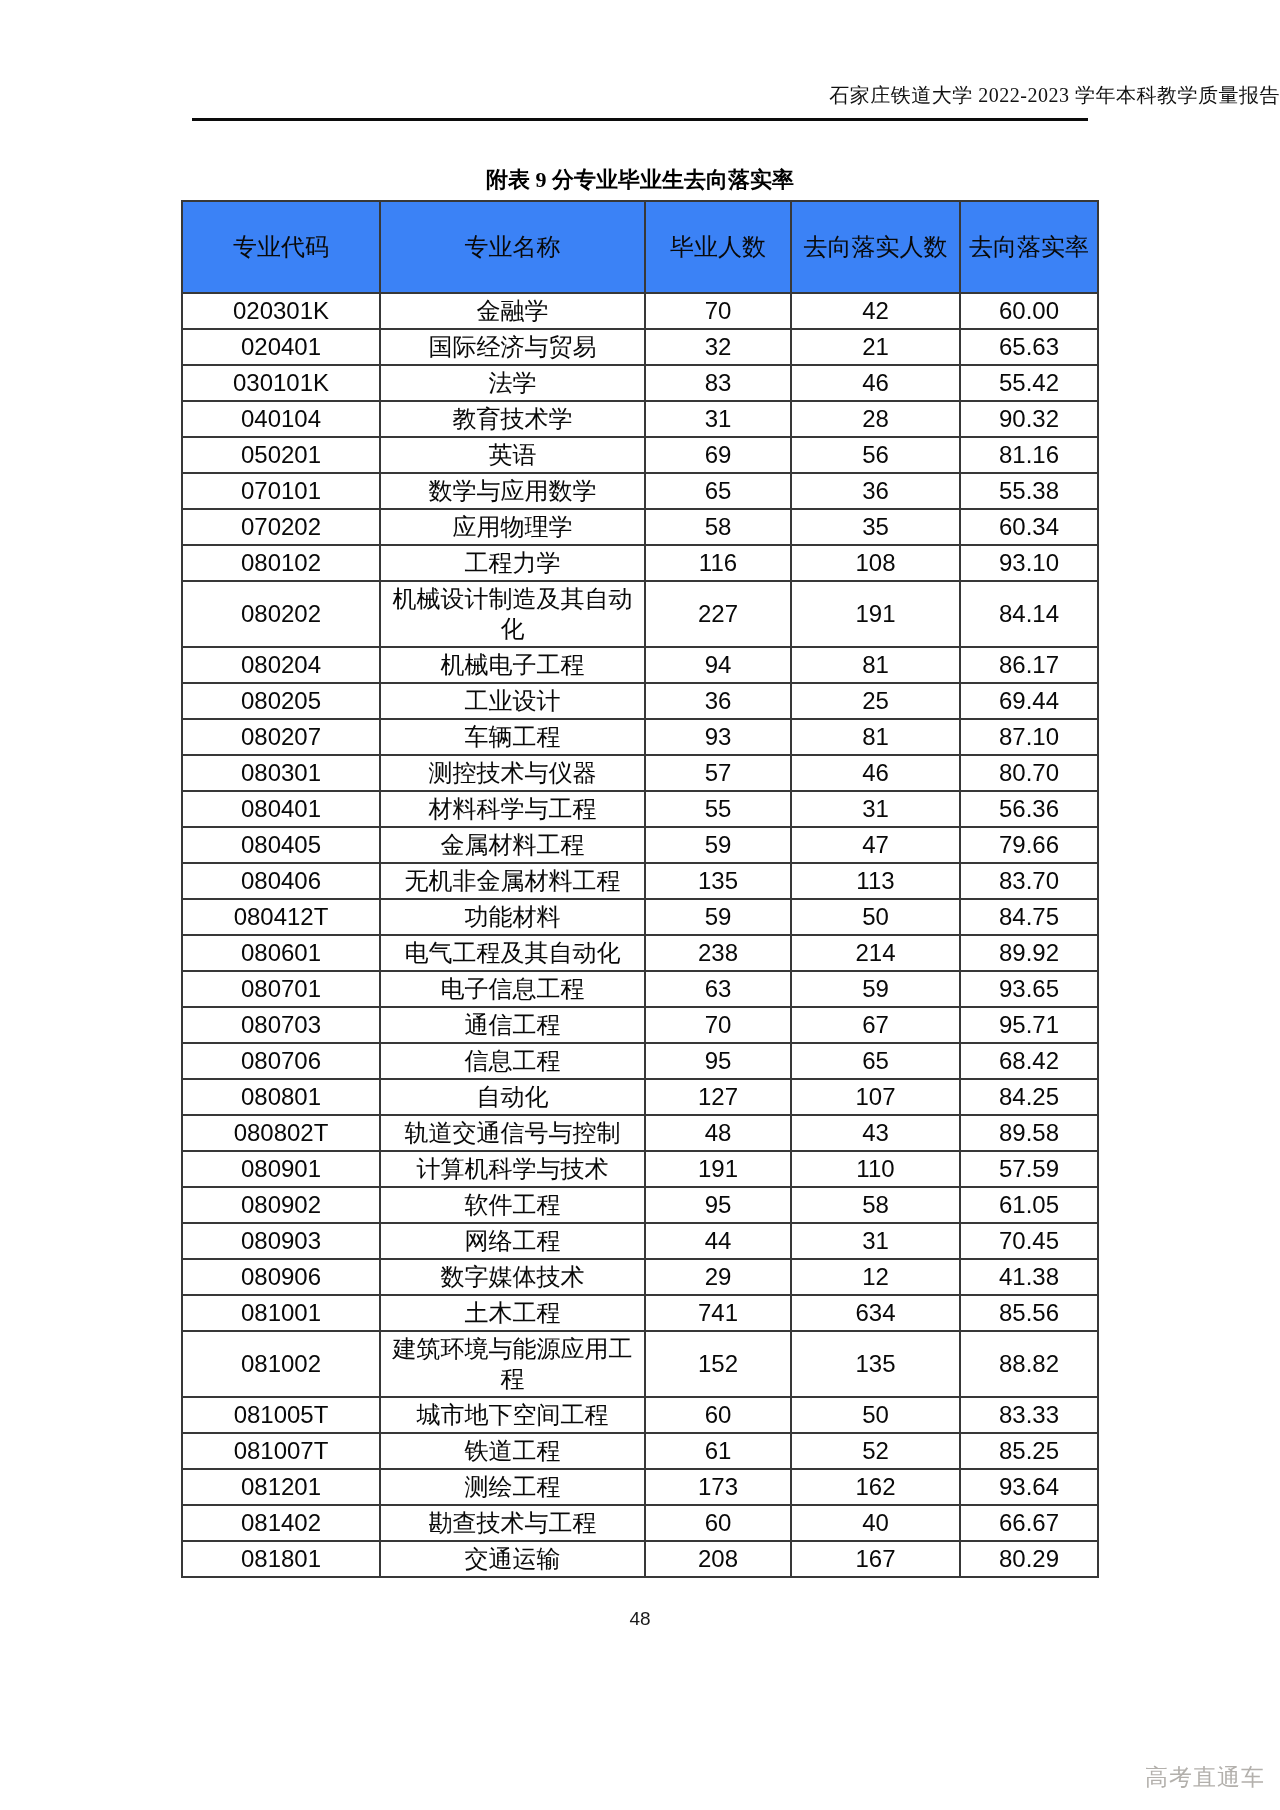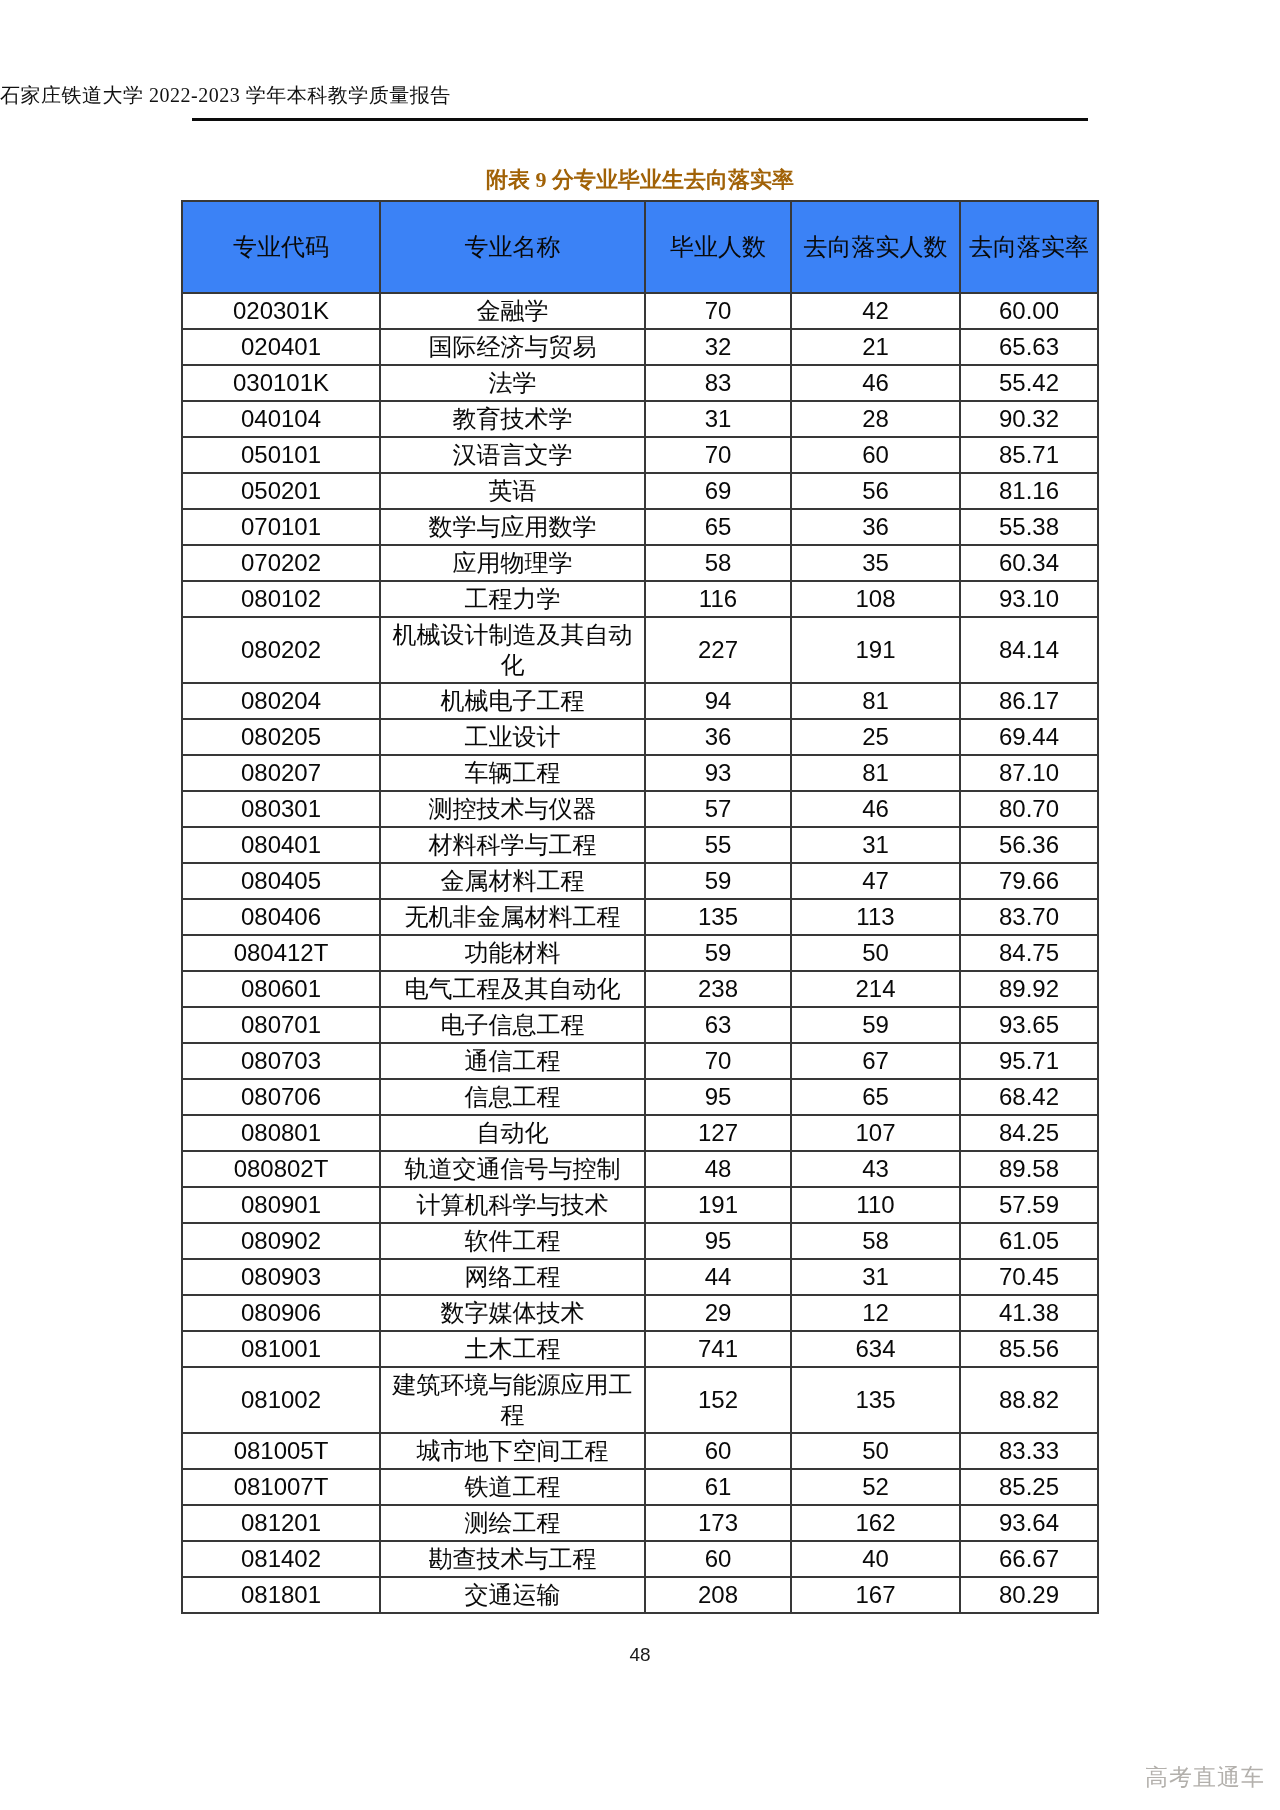--- a/index.html
+++ b/index.html
@@ -10,37 +10,37 @@
   body {
     width: 1280px;
     height: 1810px;
     position: relative;
     overflow: hidden;
     font-family: "Liberation Serif", "DejaVu Serif", serif;
     color: #000;
   }
   .page-header {
     padding-top: 82px;
-    text-align: left;
+    text-align: right;
     font-size: 20px;
     letter-spacing: 0.5px;
     color: #111;
   }
   .header-rule {
     width: 896px;
     height: 0;
     border-top: 3px solid #0c0c0c;
     margin: 9px auto 0 auto;
   }
   .table-title {
     margin-top: 44px;
     text-align: center;
     font-size: 22px;
     font-weight: bold;
-    color: #a16207;
+    color: #000000;
   }
   table.report {
     width: 916px;
     margin: 5px auto 0 auto;
     border-collapse: collapse;
     table-layout: fixed;
     border: 2px solid #1f1f1f;
   }
   table.report th, table.report td {
     border: 2px solid #383838;
@@ -129,27 +129,20 @@
         <td class="num">55.42</td>
       </tr>
       <tr>
         <td class="num">040104</td>
         <td class="name-cell">教育技术学</td>
         <td class="num">31</td>
         <td class="num">28</td>
         <td class="num">90.32</td>
       </tr>
       <tr>
-        <td class="num">050101</td>
-        <td class="name-cell">汉语言文学</td>
-        <td class="num">70</td>
-        <td class="num">60</td>
-        <td class="num">85.71</td>
-      </tr>
-      <tr>
         <td class="num">050201</td>
         <td class="name-cell">英语</td>
         <td class="num">69</td>
         <td class="num">56</td>
         <td class="num">81.16</td>
       </tr>
       <tr>
         <td class="num">070101</td>
         <td class="name-cell">数学与应用数学</td>
         <td class="num">65</td>

